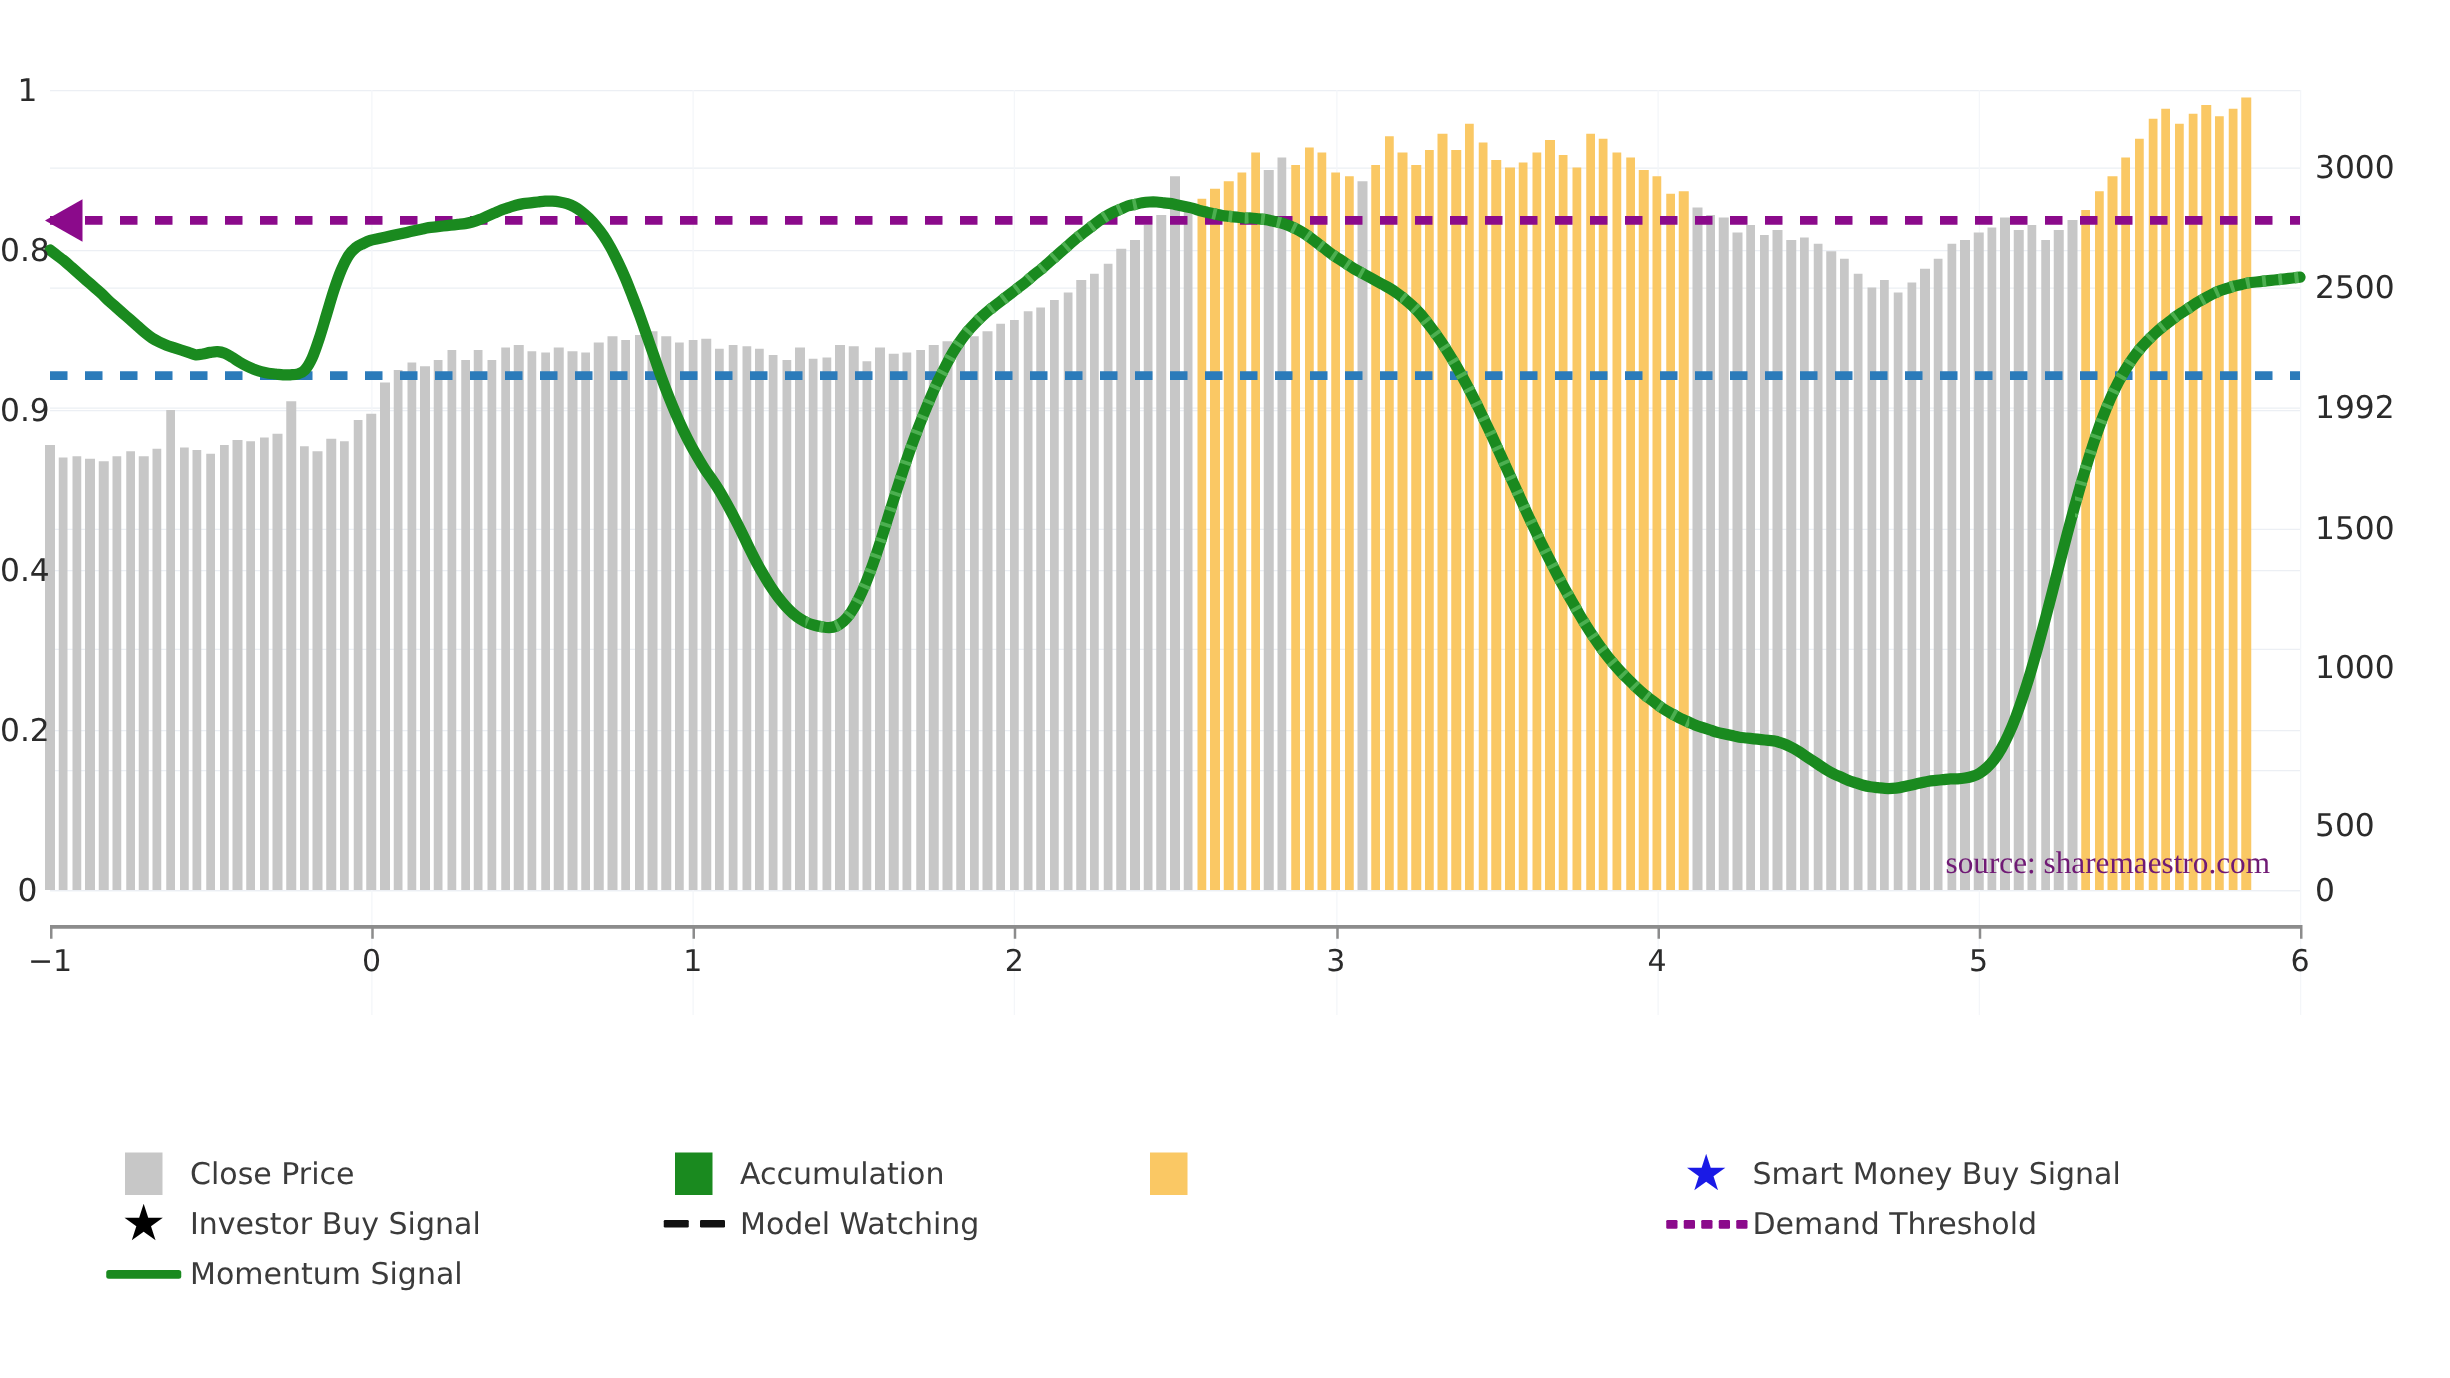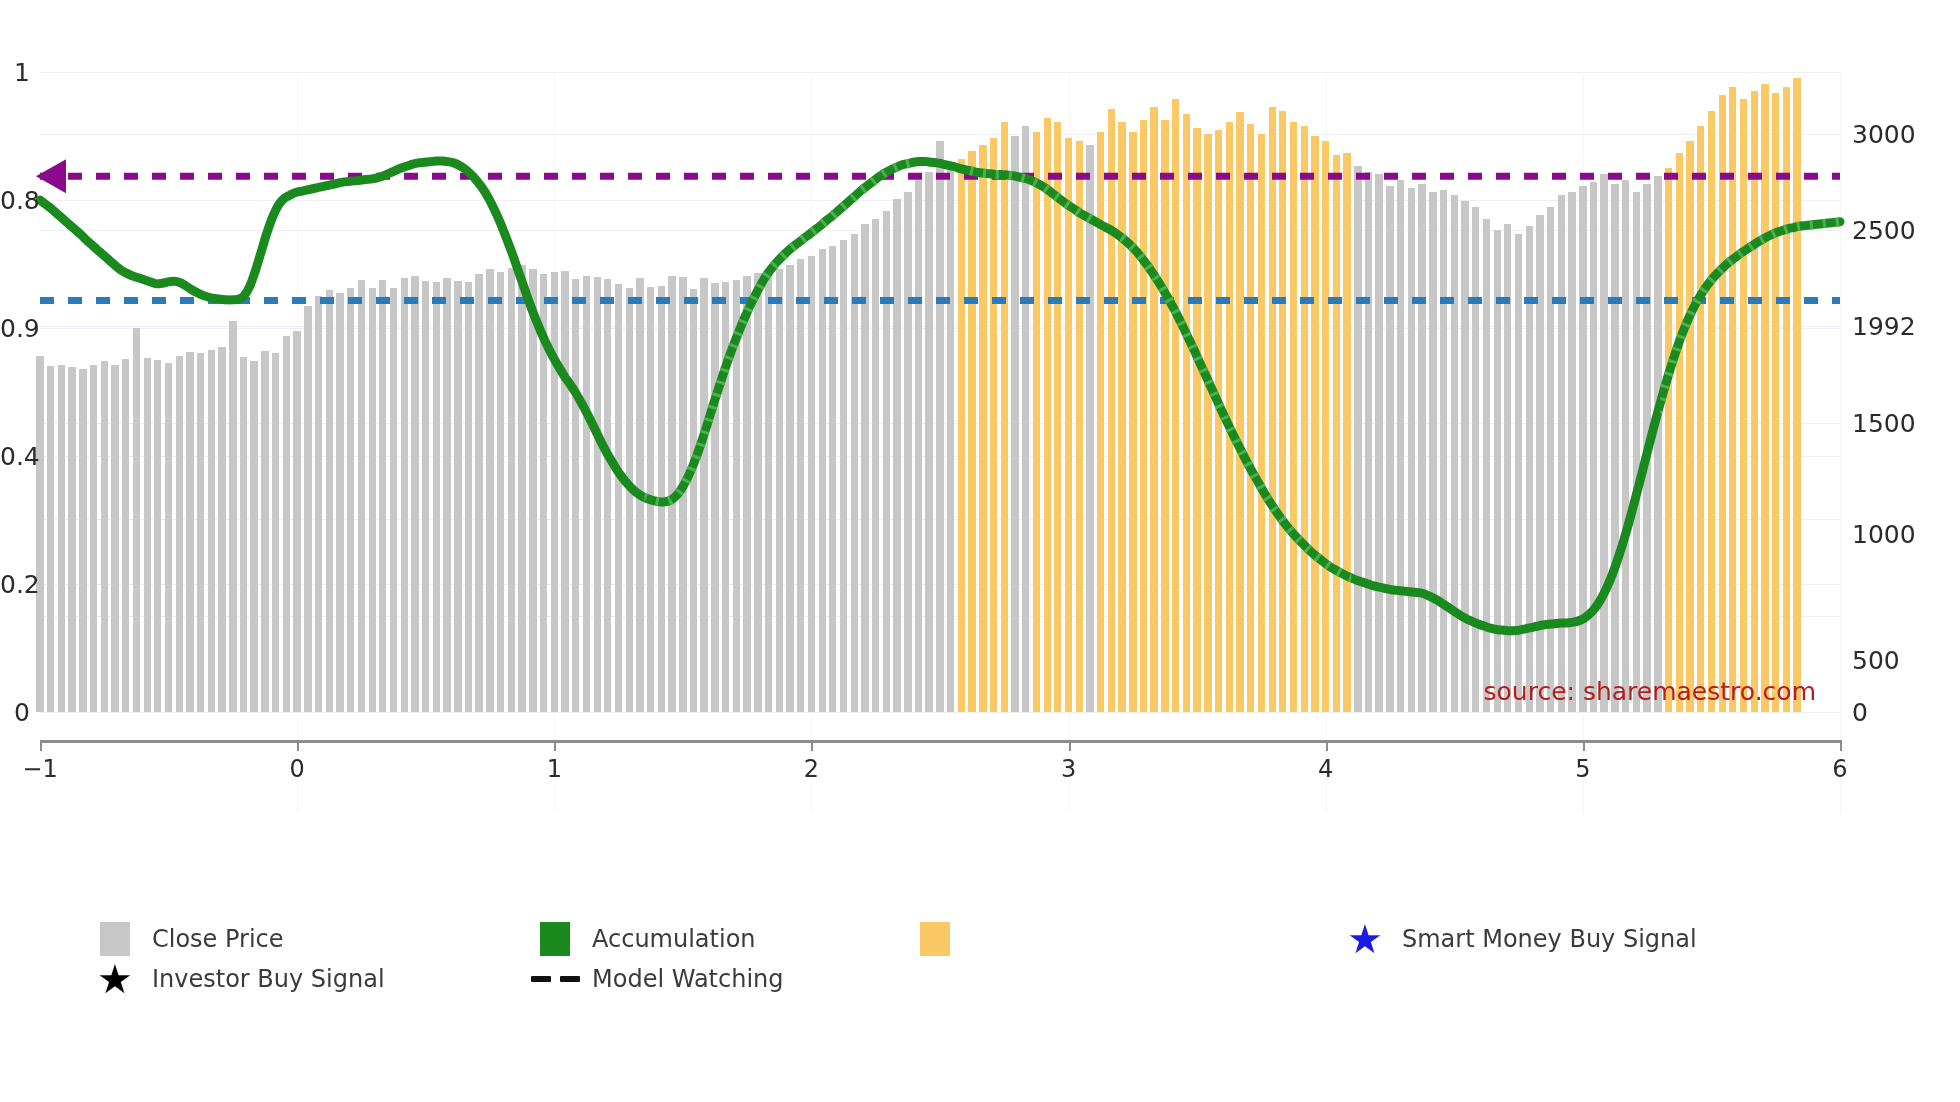--- a/index.html
+++ b/index.html
@@ -22,21 +22,21 @@
   .xaxis-line{position:absolute;left:40px;top:740px;width:1800px;height:3px;background:#8c8c8c;}
   .xtick{position:absolute;top:740px;width:2px;height:11px;background:#8c8c8c;}
   .xtick-label{position:absolute;top:755px;transform:translateX(-50%);font-size:24px;color:#2b2b2b;}
   .ytick-left-box{position:absolute;left:0;width:26px;text-align:right;transform:translateY(-50%);font-size:25px;color:#2b2b2b;}
   .ytick-right-box{position:absolute;left:1852px;transform:translateY(-50%);font-size:25px;color:#2b2b2b;white-space:nowrap;}
 
   
   svg.overlay{position:absolute;left:0;top:0;width:1800px;height:640px;overflow:visible;}
 
   
-  .source{position:absolute;right:24px;top:605px;font-size:25px;color:#b91c1c;}
+  .source{position:absolute;right:24px;top:605px;font-size:25px;color:#701a75;font-family:Liberation Serif, serif;}
 
   
   .legend{position:absolute;left:78px;top:920px;width:1850px;}
   .legend-item{display:flex;align-items:center;height:38px;}
   .legend-item .key{width:74px;flex:0 0 74px;display:flex;align-items:center;justify-content:center;}
   .legend-item .lbl{font-size:24px;color:#3b3b3b;white-space:nowrap;}
   .swatch{width:30px;height:34px;display:block;}
   .dashkey{display:flex;gap:9px;align-items:center;}
   .dashkey i{display:block;width:20px;height:6px;background:#111;border-radius:1px;}
   .dotkey{display:flex;gap:5px;align-items:center;}
@@ -349,15 +349,33 @@
       </div>
       <div class="legend-item" style="position: absolute; left: 440px; top: 40px;">
         <span class="key">
           <span class="dashkey">
             <i style="background: rgb(17, 17, 17);"></i>
             <i style="background: rgb(17, 17, 17);"></i>
           </span>
         </span>
         <span class="lbl">Model Watching</span>
       </div>
+      <div class="legend-item" style="position: absolute; left: 1250px; top: 40px;">
+        <span class="key">
+          <span class="dotkey">
+            <i style="background: rgb(139, 10, 139);"></i>
+            <i style="background: rgb(139, 10, 139);"></i>
+            <i style="background: rgb(139, 10, 139);"></i>
+            <i style="background: rgb(139, 10, 139);"></i>
+            <i style="background: rgb(139, 10, 139);"></i>
+          </span>
+        </span>
+        <span class="lbl">Demand Threshold</span>
+      </div>
+      <div class="legend-item" style="position: absolute; left: 0px; top: 80px;">
+        <span class="key">
+          <span class="linekey" style="background: rgb(26, 138, 31);"></span>
+        </span>
+        <span class="lbl">Momentum Signal</span>
+      </div>
     </div>
 
 </div>
 
 </body></html>

